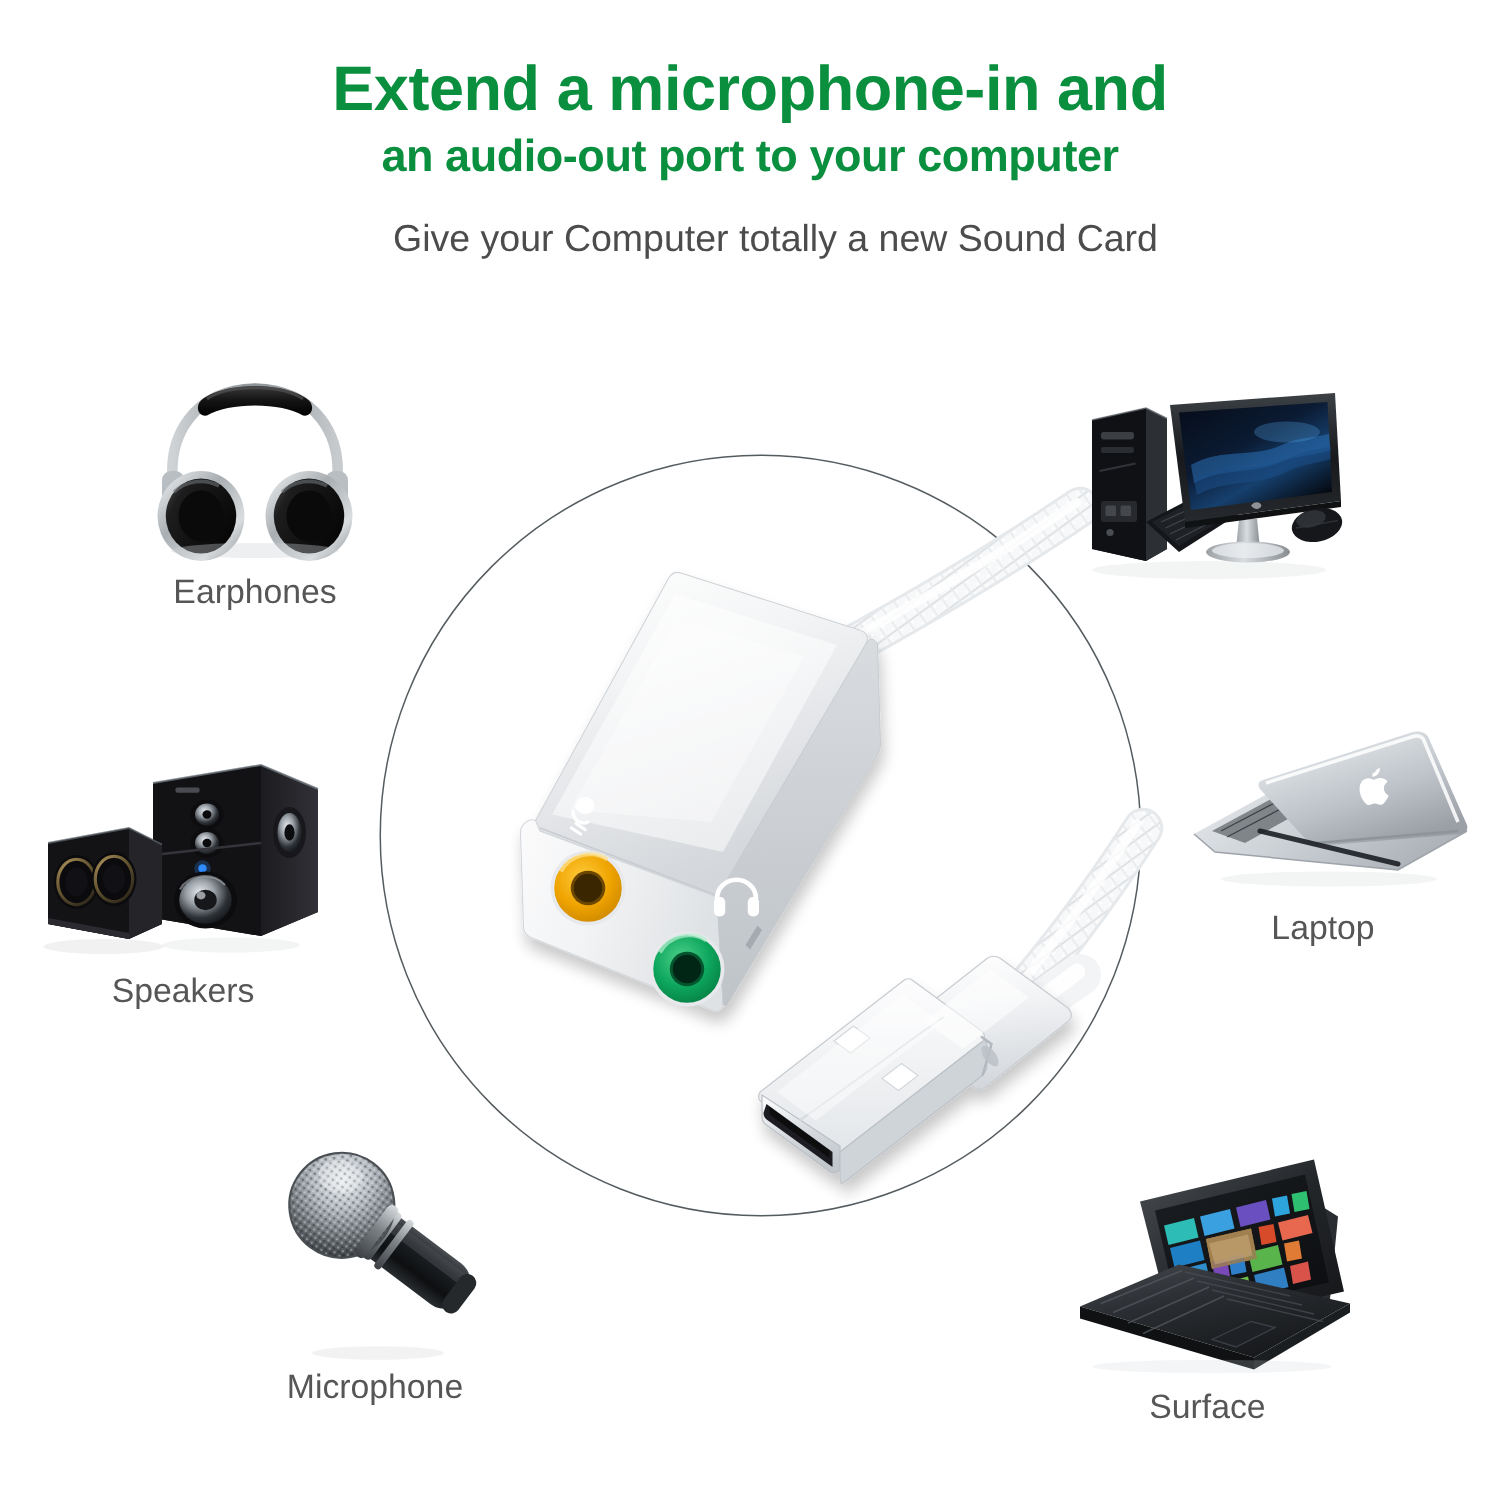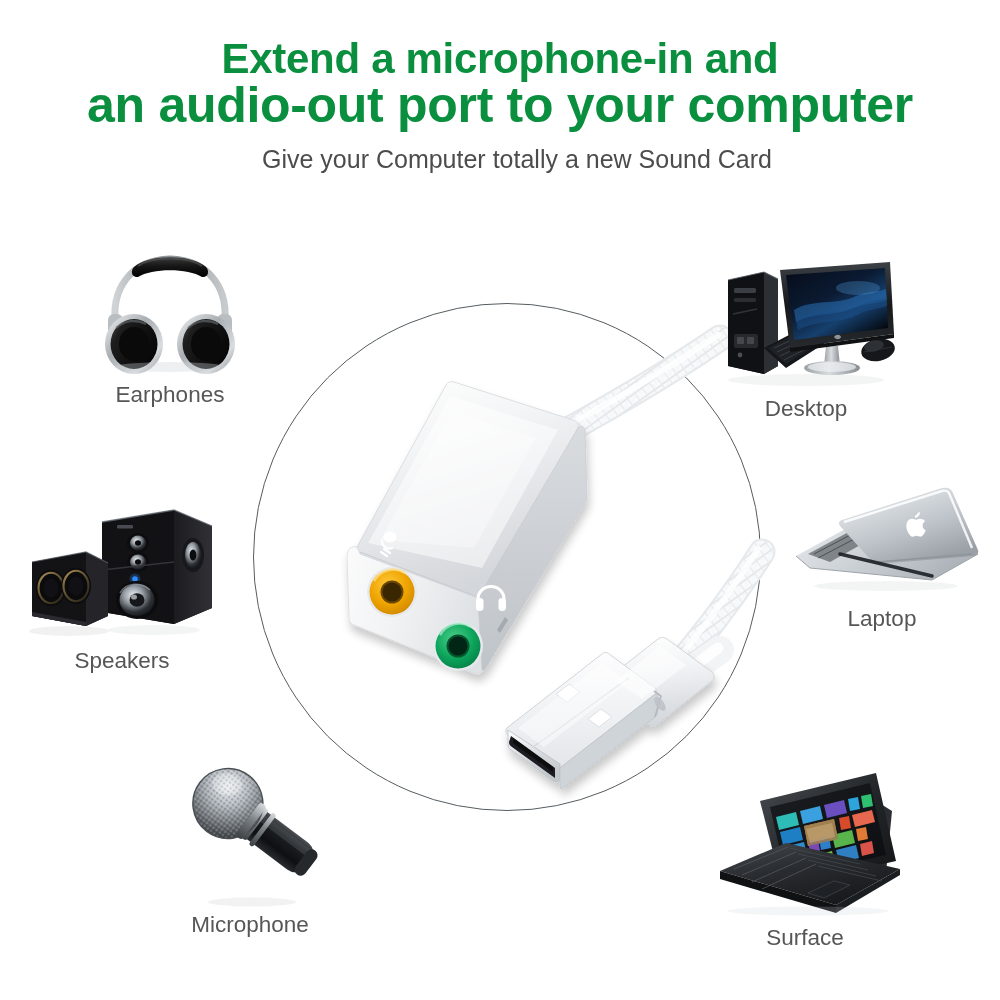--- a/index.html
+++ b/index.html
@@ -26,21 +26,21 @@
   }
   .headline {
     color: #0a8f3f;
     font-weight: bold;
     font-size: 42px;
     line-height: 46px;
     letter-spacing: -0.3px;
     font-family: "Liberation Sans", sans-serif;
     white-space: nowrap;
   }
-  .headline.l2 { font-size: 50px; }
+  .headline.l2 { font-size: 30px; }
   .subhead {
     margin-top: 16px;
     color: #4c4c4c;
     font-size: 25px;
     line-height: 30px;
     font-weight: normal;
     font-family: "Liberation Sans", sans-serif;
     margin-left: 34px;
   }
 
@@ -565,21 +565,20 @@
 
         <g>
           <ellipse cx="172" cy="102" rx="17" ry="11" fill="#15171a" transform="rotate(-12 172 102)"></ellipse>
           <ellipse cx="168" cy="98" rx="10" ry="5.5" fill="#383c41" opacity="0.7" transform="rotate(-12 168 98)"></ellipse>
           <path d="M158,104 L186,99" stroke="#33373b" stroke-width="1" opacity="0.8"></path>
         </g>
 
         <ellipse cx="100" cy="132" rx="78" ry="6" fill="#cfd2d5" opacity="0.25"></ellipse>
       </svg>
     </div>
-    <div class="cap">Desktop</div>
   </div>
 
   <div class="item" id="item-laptop">
     <div class="art">
       <svg width="200" height="118" viewBox="0 0 200 118">
         <defs>
           <linearGradient id="lidG" x1="0" y1="0" x2="0.6" y2="1">
             <stop offset="0%" stop-color="#f4f6f7"></stop>
             <stop offset="30%" stop-color="#d9dde1"></stop>
             <stop offset="65%" stop-color="#bcc2c8"></stop>

